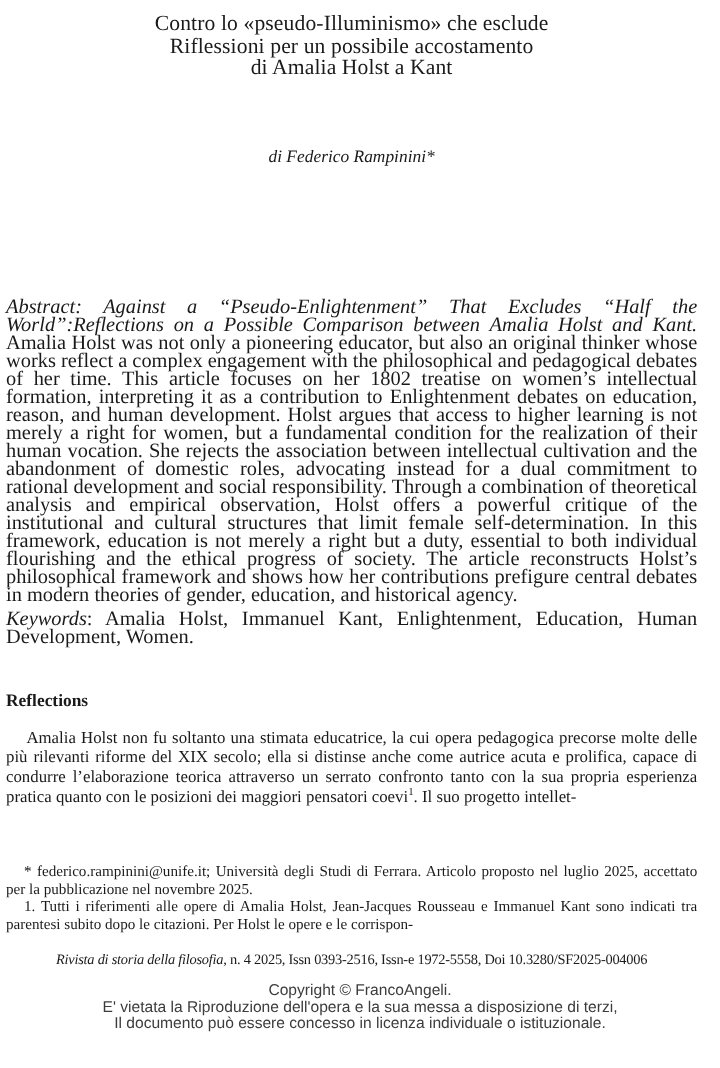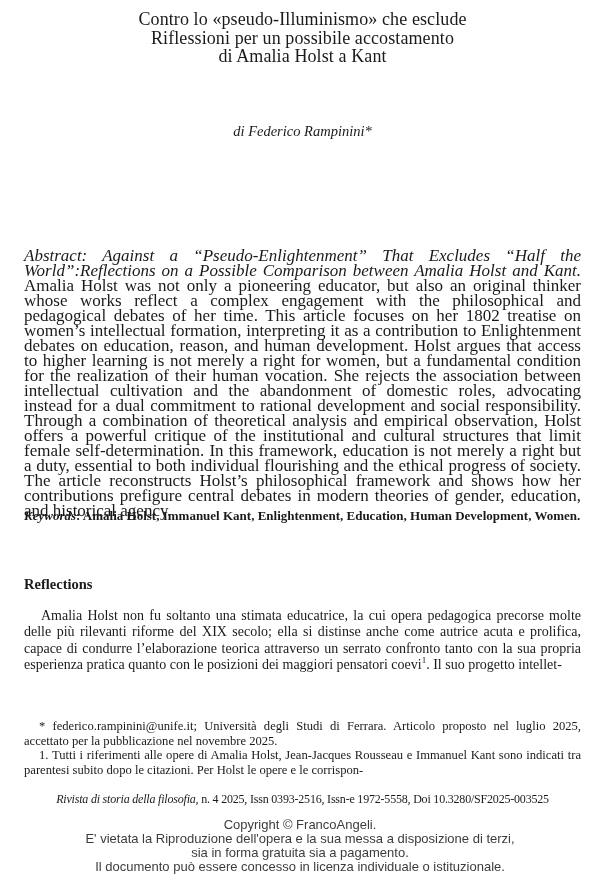--- a/index.html
+++ b/index.html
@@ -5,21 +5,21 @@
   html, body { margin: 0; padding: 0; background: #ffffff; }
   .page {
     position: relative;
     width: 600px;
     height: 890px;
     background: #ffffff;
     font-family: "Liberation Serif", serif;
     color: #1a1a1a;
     overflow: hidden;
   }
-  .abs { position: absolute; left: 24px; right: 19px; }
+  .abs { position: absolute; left: 5px; right: 19px; }
 
   .title-block {
     top: 10px;
     text-align: center;
     font-size: 18px;
     line-height: 18.5px;
     letter-spacing: 0.1px;
   }
   .author-line {
     top: 106px;
@@ -29,24 +29,23 @@
     margin-top: 17px;
   }
   .abstract-block {
     top: 248px;
     font-size: 17px;
     line-height: 15px;
     text-align: justify;
   }
   .keywords-block {
     top: 508px;
-    font-size: 13px;
+    font-size: 17px;
     line-height: 15px;
     text-align: justify;
-    font-weight: bold;
   }
   .section-heading {
     top: 576px;
     font-size: 14.5px;
     font-weight: bold;
   }
   .body-paragraph {
     top: 608px;
     font-size: 14px;
     line-height: 16.4px;
@@ -106,22 +105,21 @@
 
   <div class="abs section-heading">Reflections</div>
 
   <p class="abs body-paragraph"><span>Amalia Holst non fu soltanto una stimata educatrice, la cui opera pedagogica precorse molte delle più rilevanti riforme del XIX secolo; ella si distinse anche come autrice acuta e prolifica, capace di condurre l’elaborazione teorica attraverso un serrato confronto tanto con la sua propria esperienza pratica quanto con le posizioni dei maggiori pensatori coevi</span><sup>1</sup><span>. Il suo progetto intellet-</span></p>
 
   <div class="abs footnotes-block">
     <p>* federico.rampinini@unife.it; Università degli Studi di Ferrara. Articolo proposto nel luglio 2025, accettato per la pubblicazione nel novembre 2025.</p>
     <p>1. Tutti i riferimenti alle opere di Amalia Holst, Jean-Jacques Rousseau e Immanuel Kant sono indicati tra parentesi subito dopo le citazioni. Per Holst le opere e le corrispon-</p>
   </div>
 
-  <div class="abs journal-line"><span class="italic">Rivista di storia della filosofia</span><span>, n. 4 2025, Issn 0393-2516, Issn-e 1972-5558, Doi 10.3280/SF2025-003525</span></div>
+  <div class="abs journal-line"><span class="italic">Rivista di storia della filosofia</span><span>, n. 4 2025, Issn 0393-2516, Issn-e 1972-5558, Doi 10.3280/SF2025-004006</span></div>
 
   <div class="abs copyright-block">
     <div>Copyright © FrancoAngeli.</div>
     <div>E' vietata la Riproduzione dell'opera e la sua messa a disposizione di terzi,</div>
-    <div>sia in forma gratuita sia a pagamento.</div>
     <div>Il documento può essere concesso in licenza individuale o istituzionale.</div>
   </div>
 
 </div>
 
 </body></html>

